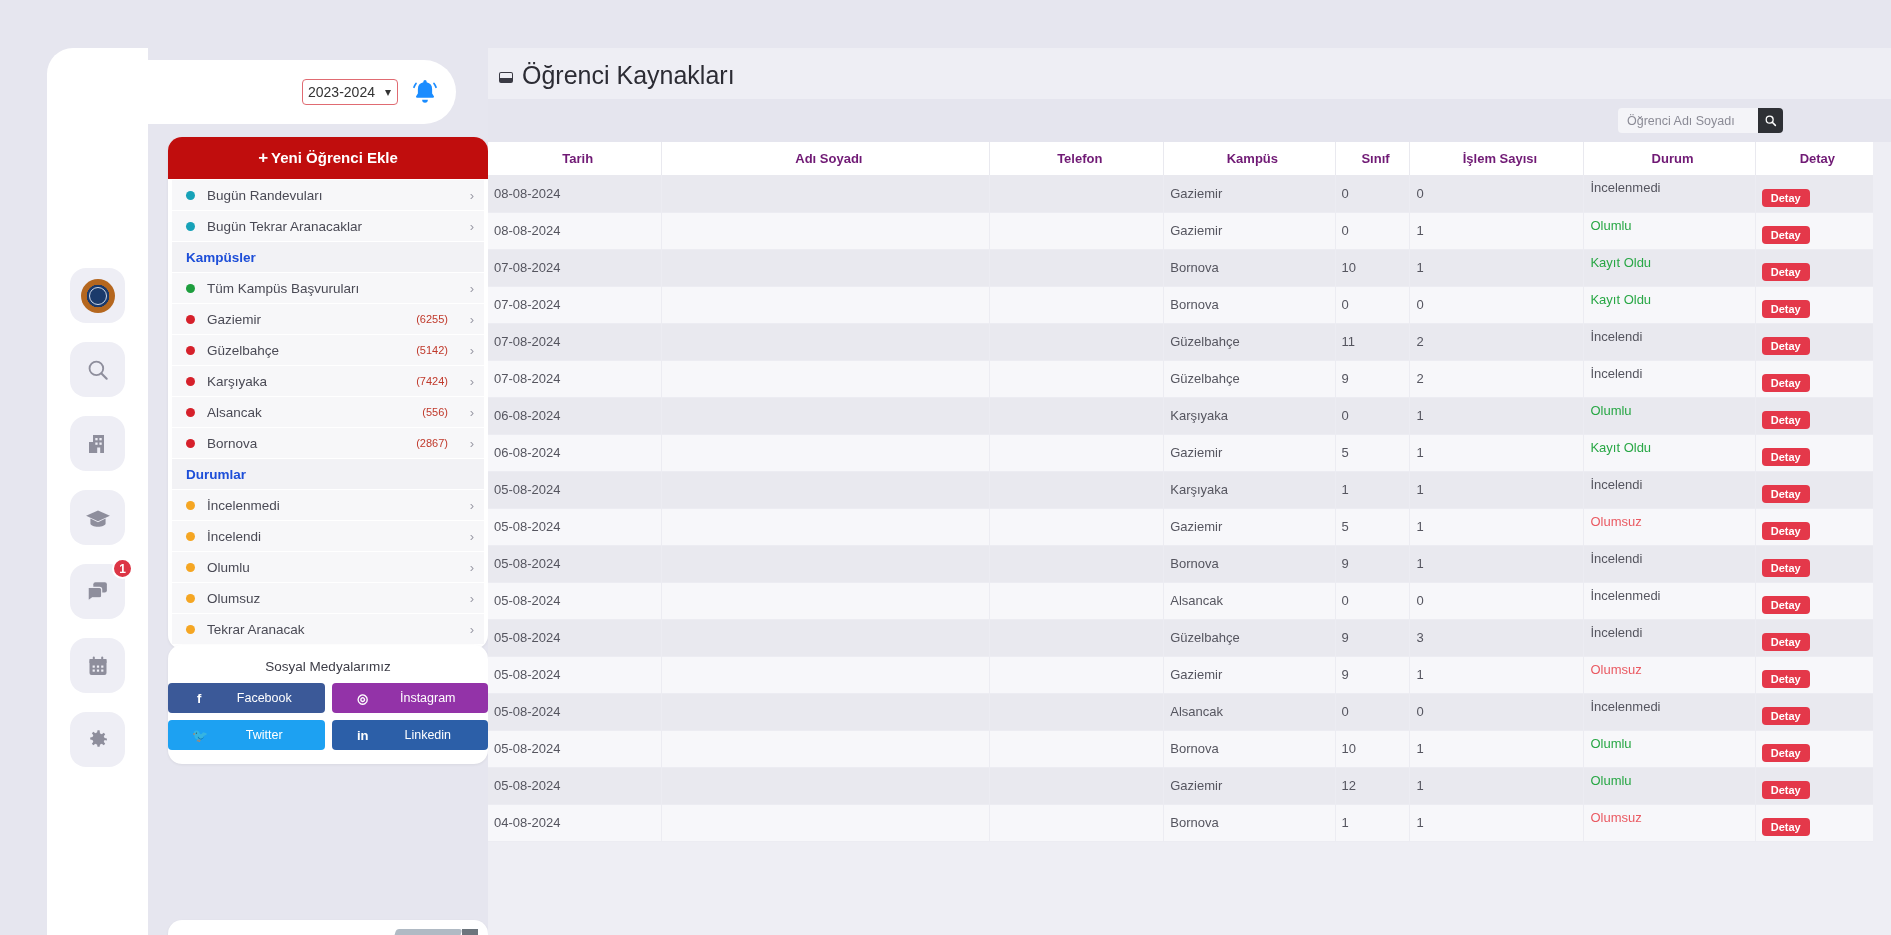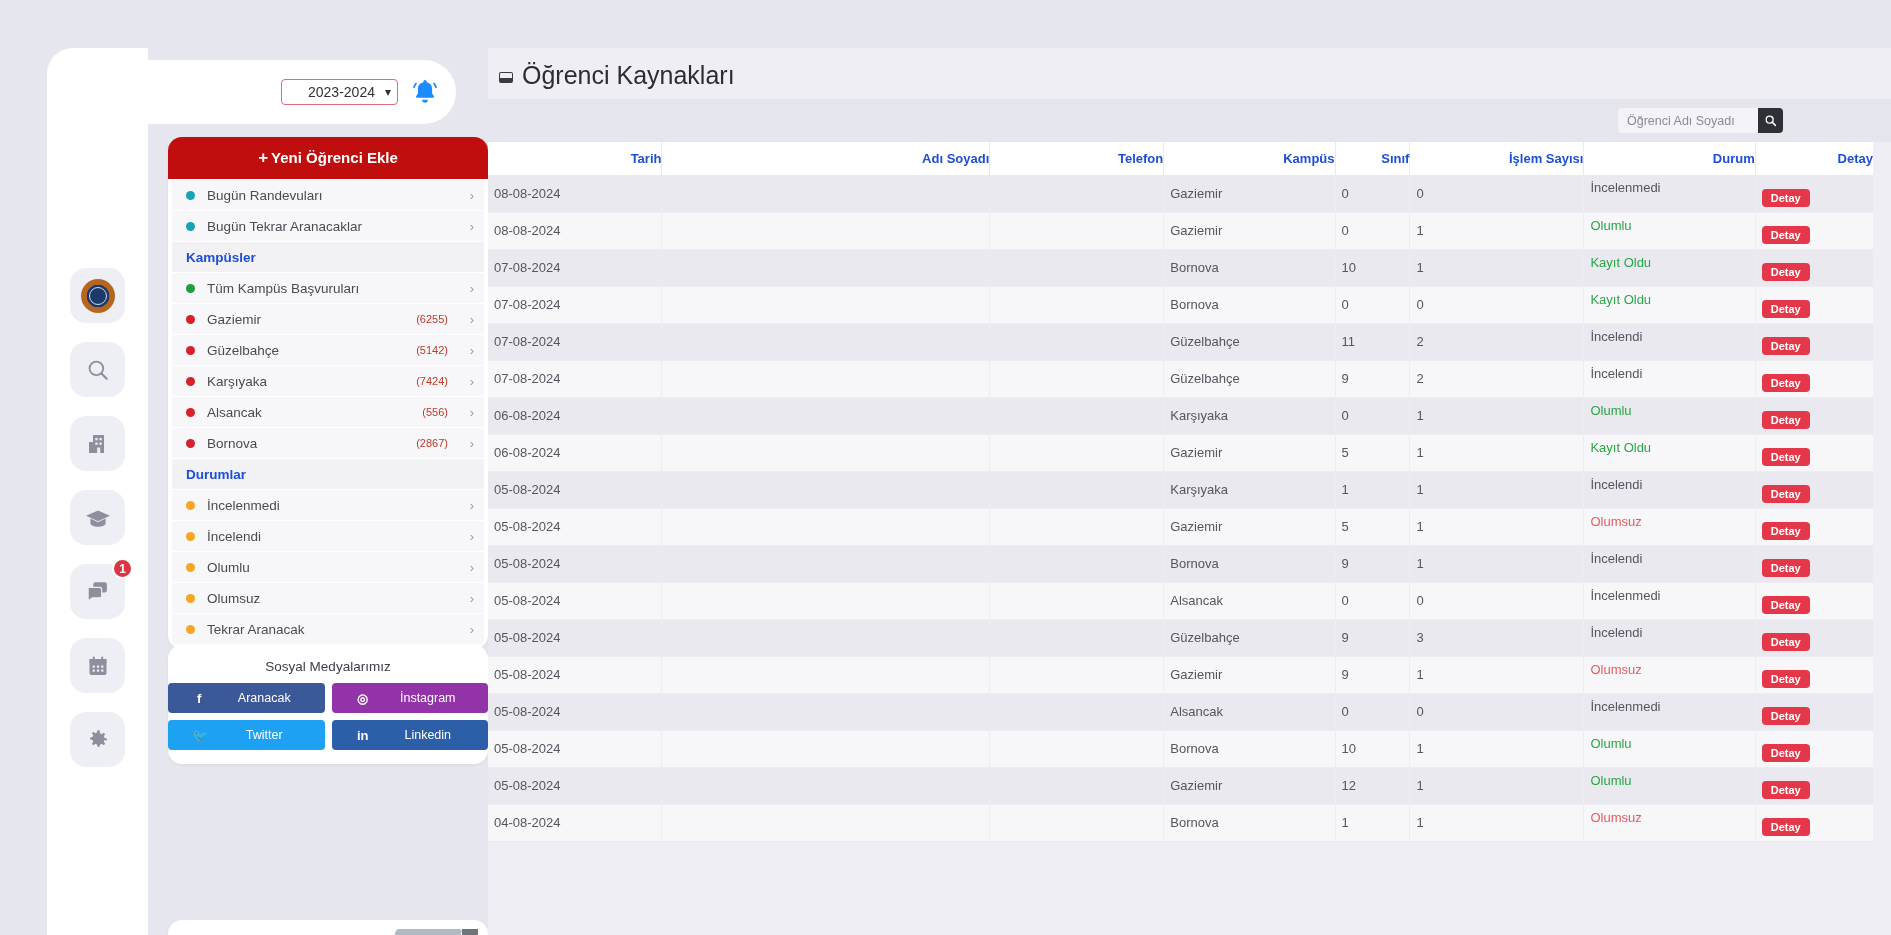--- a/index.html
+++ b/index.html
@@ -72,21 +72,21 @@
     z-index: 8;
   }
   #yearselect {
     appearance: none;
     border: 1px solid #e06b72;
     border-radius: 4px;
     background: #fff;
     color: #333;
     font-size: 14px;
     font-family: "Liberation Sans", sans-serif;
-    padding: 4px 22px 4px 26px;
+    padding: 4px 22px 4px 5px;
     cursor: pointer;
   }
   #selwrap { position: relative; display: inline-block; }
   #selwrap::after {
     content: "\25BE";
     position: absolute; right: 7px; top: 50%;
     transform: translateY(-48%);
     font-size: 12px; color: #333;
     pointer-events: none;
   }
@@ -236,23 +236,23 @@
   }
 
   
   #tablewrap {
     background: #f7f7fa;
     margin-right: 18px;
   }
   table { width: 100%; border-collapse: collapse; table-layout: fixed; }
   thead th {
     background: #ffffff;
-    color: #1d4ed8;
+    color: #701a75;
     font-size: 13px; font-weight: bold;
-    text-align: right;
+    text-align: center;
     padding: 9px 0 9px 6px;
     border-right: 1px solid #e9e9ef;
     white-space: nowrap;
   }
   thead th:last-child { border-right: none; }
   tbody td {
     font-size: 13px; color: #55555f;
     padding: 0 0 0 6px;
     height: 37px;
     border-right: 1px solid #ececf2;
@@ -462,21 +462,21 @@
         <span class="chev">›</span>
       </div>
     </div>
 </div>
 
 <div id="socialcard" class="card">
   <div id="socialtitle">Sosyal Medyalarımız</div>
   <div id="socialgrid">
       <div class="sbtn" style="background: rgb(59, 89, 152);">
         <span class="sico">f</span>
-        <span class="stxt">Aranacak</span>
+        <span class="stxt">Facebook</span>
       </div>
       <div class="sbtn" style="background: rgb(147, 51, 168);">
         <span class="sico">◎</span>
         <span class="stxt">İnstagram</span>
       </div>
       <div class="sbtn" style="background: rgb(29, 161, 242);">
         <span class="sico">🐦</span>
         <span class="stxt">Twitter</span>
       </div>
       <div class="sbtn" style="background: rgb(44, 95, 168);">

